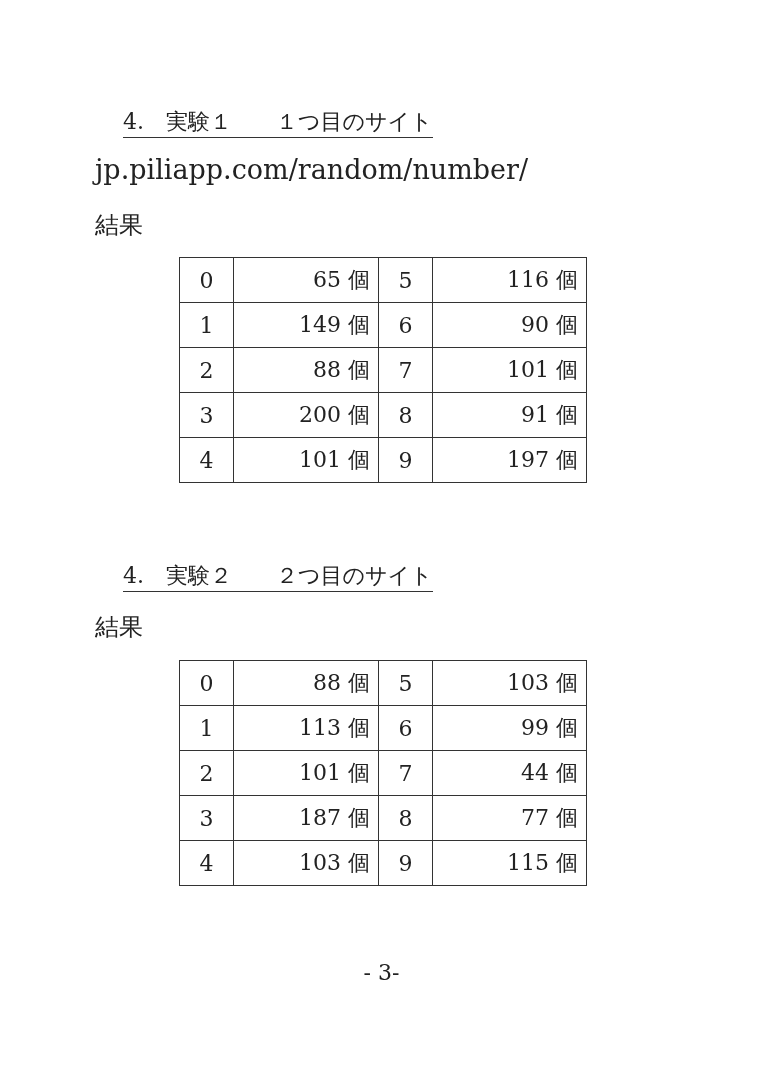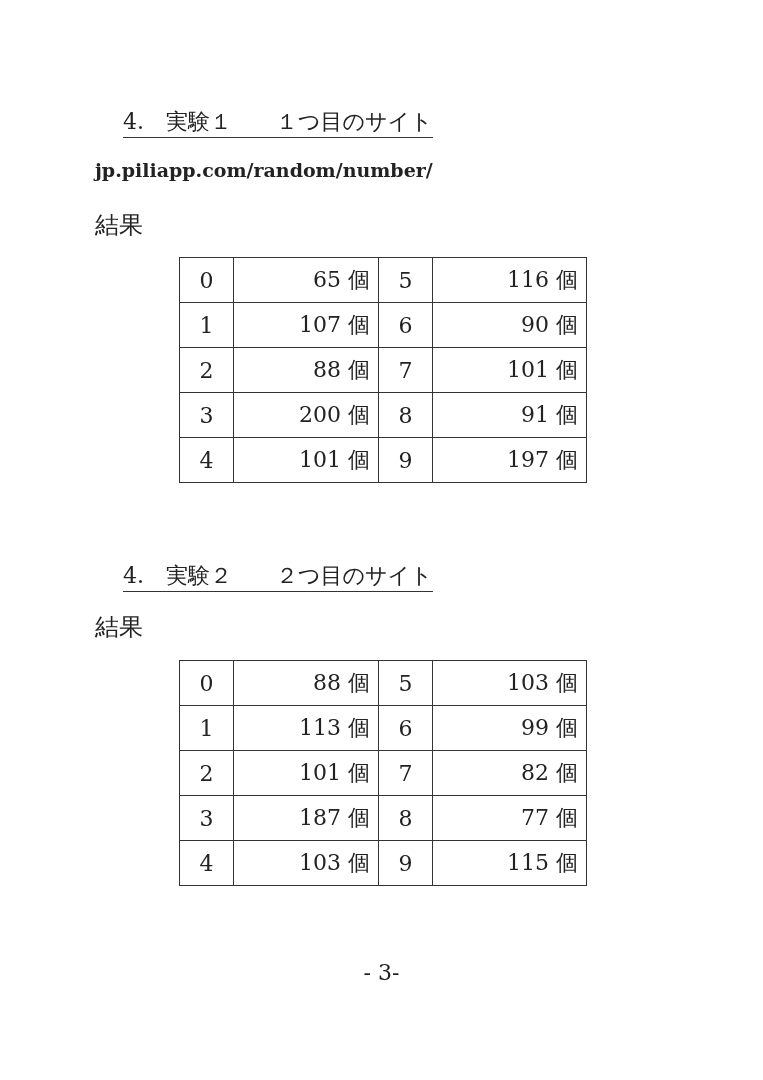--- a/index.html
+++ b/index.html
@@ -11,21 +11,21 @@
   .heading {
     position: absolute; left: 95px;
     font-size: 22px; line-height: 28px;
     border-bottom: 1.5px solid #333;
     padding-bottom: 1px;
     white-space: pre;
     margin-left: 28px;
   }
   .url {
     position: absolute; left: 95px; top: 155px;
-    font-size: 19px; line-height: 30px; font-weight: bold;
+    font-size: 27px; line-height: 30px;
   }
   .label {
     position: absolute; left: 95px;
     font-size: 24px; line-height: 30px;
   }
   table.results {
     position: absolute; left: 179px;
     border-collapse: collapse;
     font-size: 22px;
   }
@@ -53,21 +53,21 @@
   <table class="results" style="top:257px;">
     <tbody>
       <tr>
         <td class="digit">0</td>
         <td class="count">65 個</td>
         <td class="digit2">5</td>
         <td class="count2">116 個</td>
       </tr>
       <tr>
         <td class="digit">1</td>
-        <td class="count">107 個</td>
+        <td class="count">149 個</td>
         <td class="digit2">6</td>
         <td class="count2">90 個</td>
       </tr>
       <tr>
         <td class="digit">2</td>
         <td class="count">88 個</td>
         <td class="digit2">7</td>
         <td class="count2">101 個</td>
       </tr>
       <tr>
@@ -100,21 +100,21 @@
       <tr>
         <td class="digit">1</td>
         <td class="count">113 個</td>
         <td class="digit2">6</td>
         <td class="count2">99 個</td>
       </tr>
       <tr>
         <td class="digit">2</td>
         <td class="count">101 個</td>
         <td class="digit2">7</td>
-        <td class="count2">82 個</td>
+        <td class="count2">44 個</td>
       </tr>
       <tr>
         <td class="digit">3</td>
         <td class="count">187 個</td>
         <td class="digit2">8</td>
         <td class="count2">77 個</td>
       </tr>
       <tr>
         <td class="digit">4</td>
         <td class="count">103 個</td>

